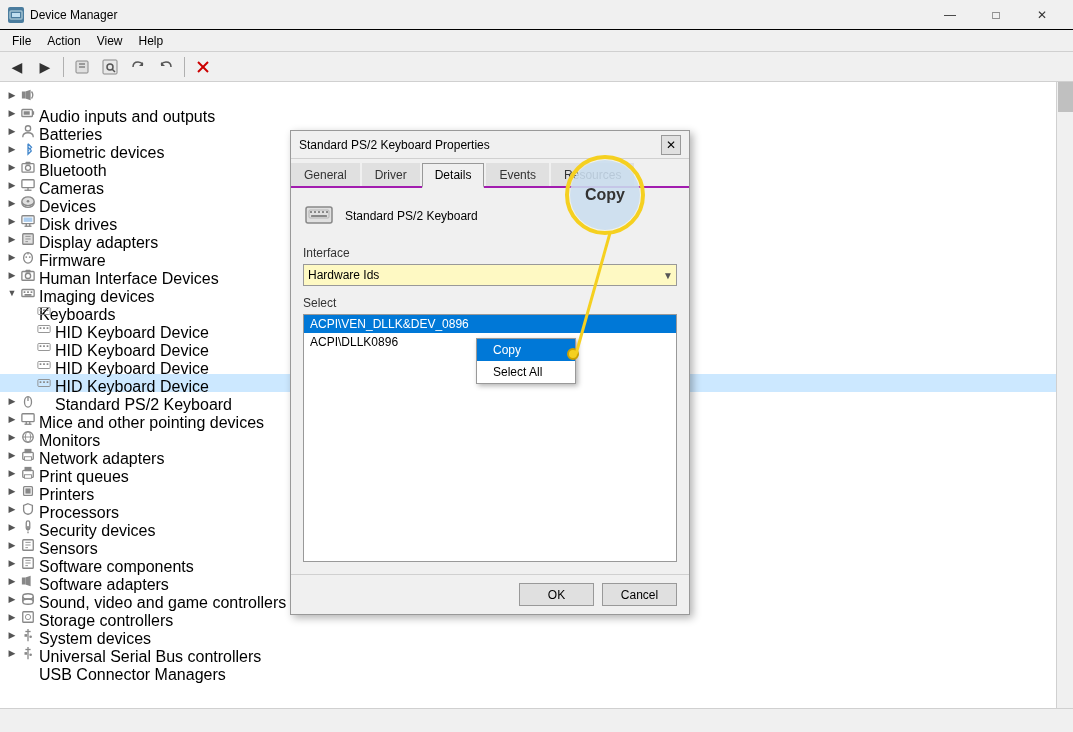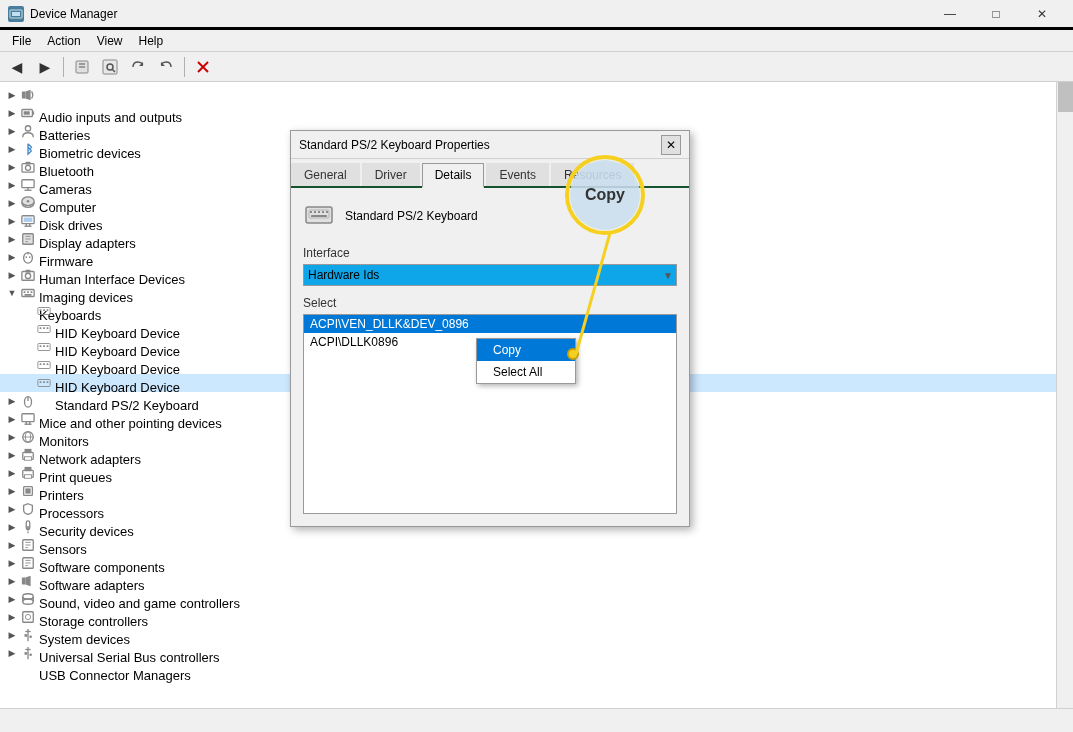--- a/index.html
+++ b/index.html
@@ -13,21 +13,21 @@
       position: relative;
     }
 
     
     .title-bar {
       background: #f0f0f0;
       height: 30px;
       display: flex;
       align-items: center;
       padding: 0 8px;
-      border-bottom: 3px solid #000000;
+      border-bottom: 1px solid #000000;
     }
     .title-bar-icon {
       width: 16px;
       height: 16px;
       margin-right: 6px;
       background: #4a7c9e;
       border-radius: 2px;
       display: flex;
       align-items: center;
       justify-content: center;
@@ -140,21 +140,21 @@
     }
     .tree-item .item-icon {
       width: 16px;
       height: 16px;
       margin-right: 3px;
       flex-shrink: 0;
       display: flex;
       align-items: center;
       justify-content: center;
     }
-    .tree-item .item-label { font-size: 13px; margin-top: 44px; }
+    .tree-item .item-label { font-size: 16px; margin-top: 44px; }
 
     
     .status-bar {
       background: #f0f0f0;
       height: 24px;
       border-top: 1px solid #d0d0d0;
       display: flex;
       align-items: center;
       padding: 0 8px;
       font-size: 11px;
@@ -207,21 +207,21 @@
       display: flex;
       align-items: center;
       justify-content: center;
       font-size: 12px;
     }
 
     
     .dialog-tabs {
       display: flex;
       background: #f0f0f0;
-      border-bottom: 2px solid #14532d;
+      border-bottom: 2px solid #a21caf;
       padding-top: 4px;
     }
     .dialog-tab {
       padding: 4px 12px;
       font-size: 12px;
       cursor: pointer;
       border: 1px solid transparent;
       border-bottom: none;
       margin-right: 2px;
       background: #e0e0e0;
@@ -268,21 +268,21 @@
     }
     .property-dropdown-wrapper {
       position: relative;
       margin-bottom: 10px;
     }
     .property-dropdown-wrapper select {
       width: 100%;
       height: 22px;
       padding: 1px 20px 1px 4px;
       font-size: 12px;
-      background: #0ea5e9;
+      background: #fef9c3;
       border: 1px solid #999;
       appearance: none;
       -webkit-appearance: none;
       cursor: pointer;
     }
     .property-dropdown-arrow {
       position: absolute;
       right: 4px;
       top: 50%;
       transform: translateY(-50%);
@@ -292,21 +292,21 @@
     }
 
     .value-label {
       font-size: 12px;
       margin-bottom: 4px;
       color: #333;
     }
     .value-list {
       background: white;
       border: 1px solid #999;
-      height: 200px;
+      height: 248px;
       overflow-y: auto;
       font-size: 12px;
     }
     .value-list-item {
       padding: 2px 6px;
       cursor: default;
       height: 18px;
       display: flex;
       align-items: center;
     }
@@ -545,21 +545,21 @@
       <div class="tree-item">
         <span class="indent" style="width:4px"></span>
         <span class="expander">▶</span>
         <span class="item-icon">
           <svg width="14" height="14" viewBox="0 0 16 16">
               <rect x="1" y="2" width="14" height="9" rx="1" fill="none" stroke="#888" stroke-width="1.5"></rect>
               <line x1="8" y1="11" x2="8" y2="14" stroke="#888" stroke-width="1.5"></line>
               <line x1="4" y1="14" x2="12" y2="14" stroke="#888" stroke-width="1.5"></line>
             </svg>
         </span>
-        <span class="item-label">Computer</span>
+        <span class="item-label">Devices</span>
       </div>
 
       <div class="tree-item">
         <span class="indent" style="width:4px"></span>
         <span class="expander">▶</span>
         <span class="item-icon">
           <svg width="14" height="14" viewBox="0 0 16 16">
               <ellipse cx="8" cy="8" rx="7" ry="5" fill="none" stroke="#888" stroke-width="1.5"></ellipse>
               <ellipse cx="8" cy="6" rx="7" ry="5" fill="#e0e0e0" stroke="#888" stroke-width="1.5"></ellipse>
               <circle cx="8" cy="6" r="1.5" fill="#888"></circle>
@@ -957,20 +957,24 @@
           <span class="property-dropdown-arrow">▼</span>
         </div>
 
         <div class="value-label">Select</div>
         <div class="value-list">
           <div class="value-list-item selected">ACPI\VEN_DLLK&amp;DEV_0896</div>
           <div class="value-list-item">ACPI\DLLK0896</div>
         </div>
       </div>
 
+      <div class="dialog-footer">
+        <button class="dialog-btn">OK</button>
+        <button class="dialog-btn">Cancel</button>
+      </div>
     </div>
 
     <div class="context-menu">
       <div class="context-menu-item highlighted">Copy</div>
       <div class="context-menu-item">Select All</div>
     </div>
 
     <div class="highlight-dot"></div>
 
     <div class="highlight-circle">

